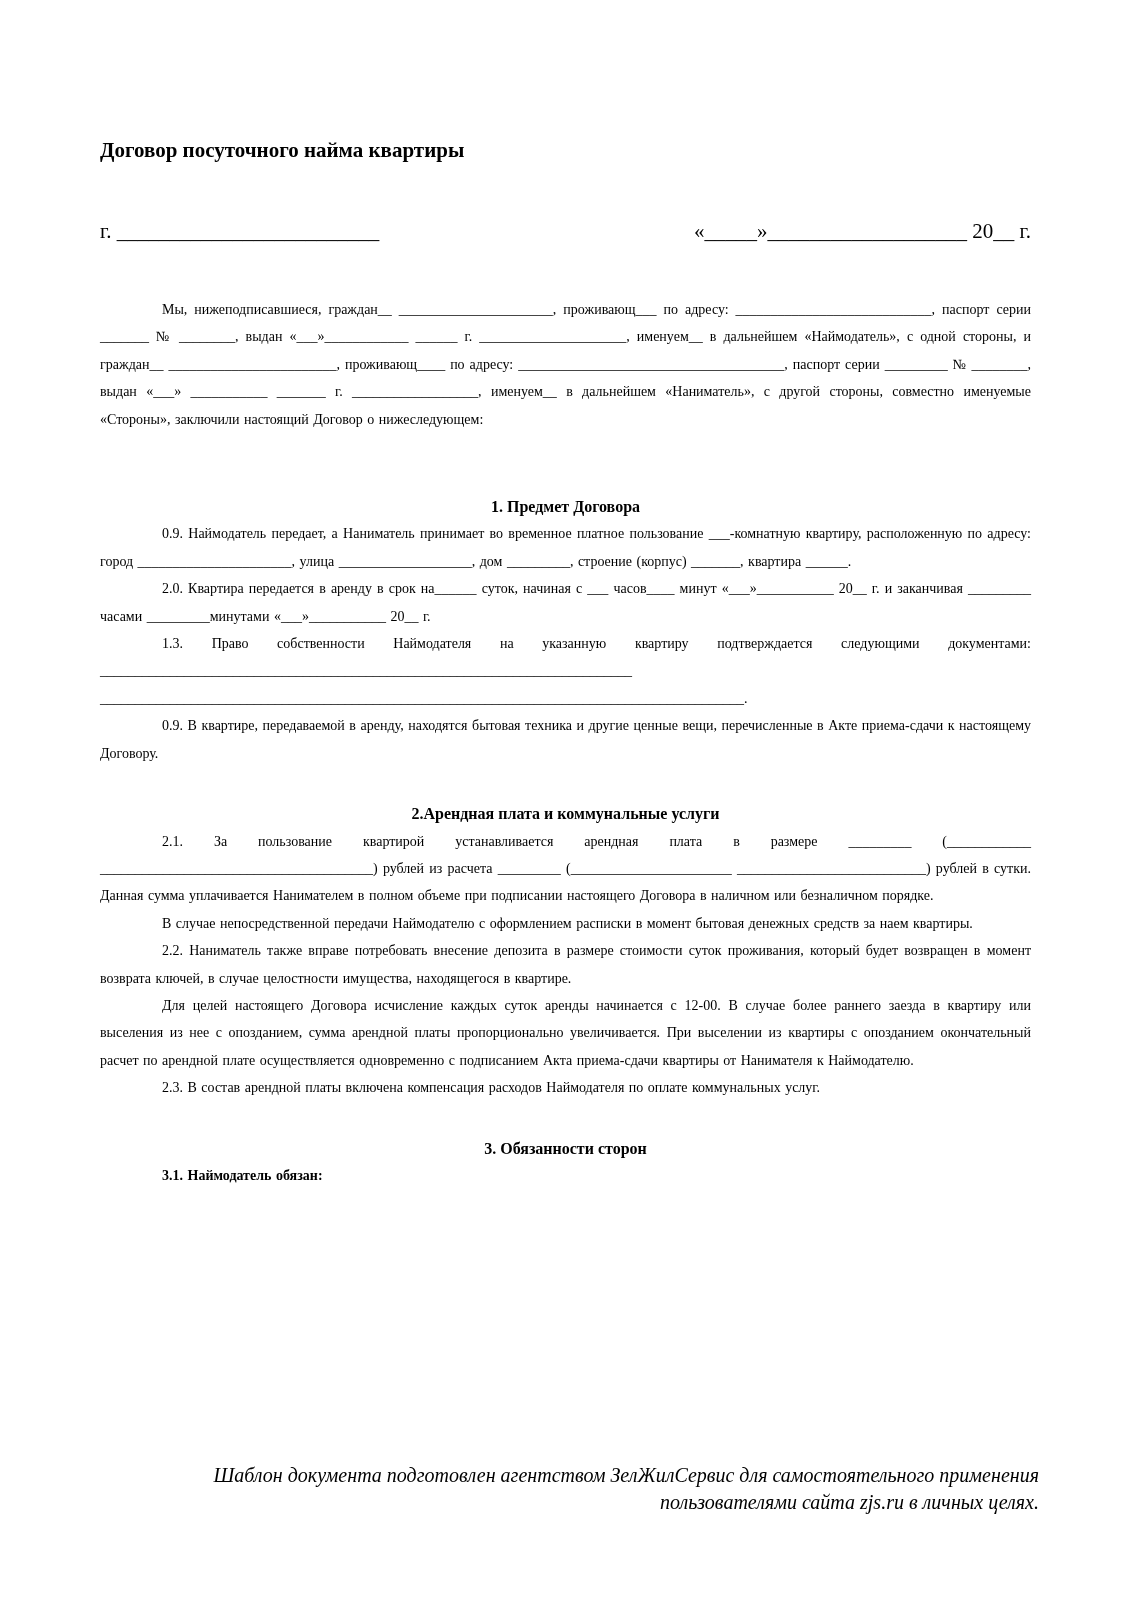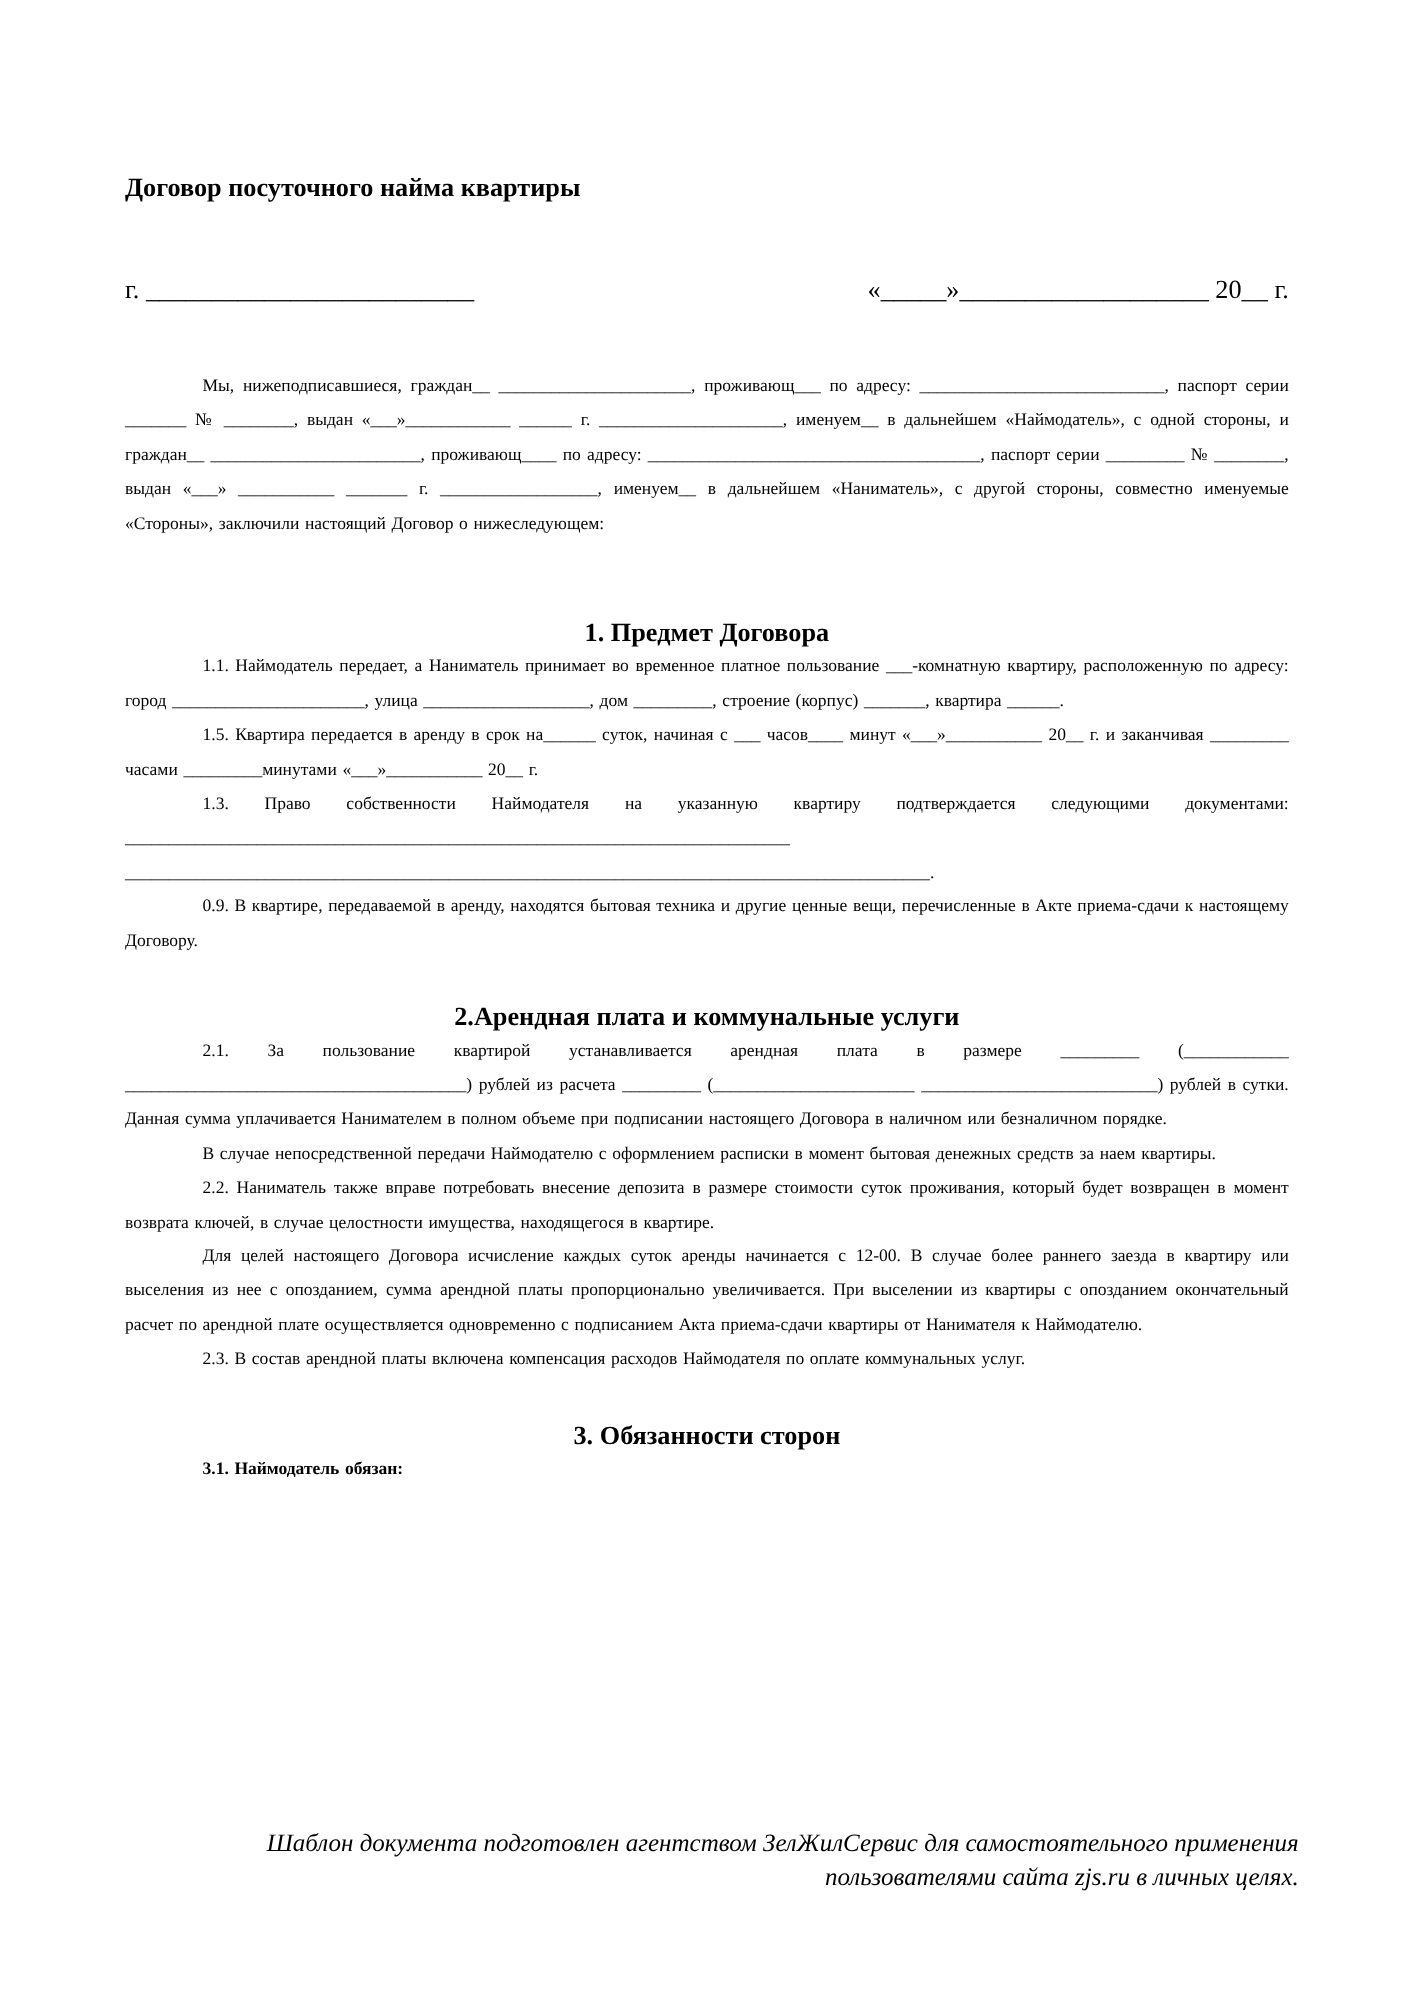--- a/index.html
+++ b/index.html
@@ -35,21 +35,21 @@
   .para {
     font-size: 14px;
     line-height: 27.4px;
     text-align: justify;
     text-indent: 62px;
     margin: 0;
     word-spacing: 1px;
   }
   .noindent { text-indent: 0; }
   .heading {
-    font-size: 21px;
+    font-size: 16px;
     font-weight: bold;
     text-align: center;
     line-height: 27.4px;
     margin: 33px 0 0 0;
   }
   .heading.first { margin-top: 60px; }
   .bold { font-weight: bold; }
   .footer {
     position: absolute;
     left: 0;
@@ -70,22 +70,22 @@
   <h1 class="title">Договор посуточного найма квартиры</h1>
 
   <div class="dateline">
     <span>г. _________________________</span>
     <span>«_____»___________________ 20__ г.</span>
   </div>
 
   <p class="para">Мы, нижеподписавшиеся, граждан__ ______________________, проживающ___ по адресу: ____________________________, паспорт серии _______ № ________, выдан «___»____________ ______ г. _____________________, именуем__ в дальнейшем «Наймодатель», с одной стороны, и граждан__ ________________________, проживающ____ по адресу: ______________________________________, паспорт серии _________ № ________, выдан «___» ___________ _______ г. __________________, именуем__ в дальнейшем «Наниматель», с другой стороны, совместно именуемые «Стороны», заключили настоящий Договор о нижеследующем:</p>
 
   <h2 class="heading first">1. Предмет Договора</h2>
-  <p class="para">1.1. Наймодатель передает, а Наниматель принимает во временное платное пользование ___-комнатную квартиру, расположенную по адресу: город ______________________, улица ___________________, дом _________, строение (корпус) _______, квартира ______.</p>
-  <p class="para">1.5. Квартира передается в аренду в срок на______ суток, начиная с ___ часов____ минут «___»___________ 20__ г. и заканчивая _________ часами _________минутами «___»___________ 20__ г.</p>
+  <p class="para">0.9. Наймодатель передает, а Наниматель принимает во временное платное пользование ___-комнатную квартиру, расположенную по адресу: город ______________________, улица ___________________, дом _________, строение (корпус) _______, квартира ______.</p>
+  <p class="para">2.0. Квартира передается в аренду в срок на______ суток, начиная с ___ часов____ минут «___»___________ 20__ г. и заканчивая _________ часами _________минутами «___»___________ 20__ г.</p>
   <p class="para">1.3. Право собственности Наймодателя на указанную квартиру подтверждается следующими документами: ____________________________________________________________________________</p>
   <p class="para noindent">____________________________________________________________________________________________.</p>
   <p class="para">0.9. В квартире, передаваемой в аренду, находятся бытовая техника и другие ценные вещи, перечисленные в Акте приема-сдачи к настоящему Договору.</p>
 
   <h2 class="heading">2.Арендная плата и коммунальные услуги</h2>
   <p class="para">2.1. За пользование квартирой устанавливается арендная плата в размере _________ (____________ _______________________________________) рублей из расчета _________ (_______________________ ___________________________) рублей в сутки. Данная сумма уплачивается Нанимателем в полном объеме при подписании настоящего Договора в наличном или безналичном порядке.</p>
   <p class="para">В случае непосредственной передачи Наймодателю с оформлением расписки в момент бытовая денежных средств за наем квартиры.</p>
   <p class="para">2.2. Наниматель также вправе потребовать внесение депозита в размере стоимости суток проживания, который будет возвращен в момент возврата ключей, в случае целостности имущества, находящегося в квартире.</p>
   <p class="para">Для целей настоящего Договора исчисление каждых суток аренды начинается с 12-00. В случае более раннего заезда в квартиру или выселения из нее с опозданием, сумма арендной платы пропорционально увеличивается. При выселении из квартиры с опозданием окончательный расчет по арендной плате осуществляется одновременно с подписанием Акта приема-сдачи квартиры от Нанимателя к Наймодателю.</p>
   <p class="para">2.3. В состав арендной платы включена компенсация расходов Наймодателя по оплате коммунальных услуг.</p>

